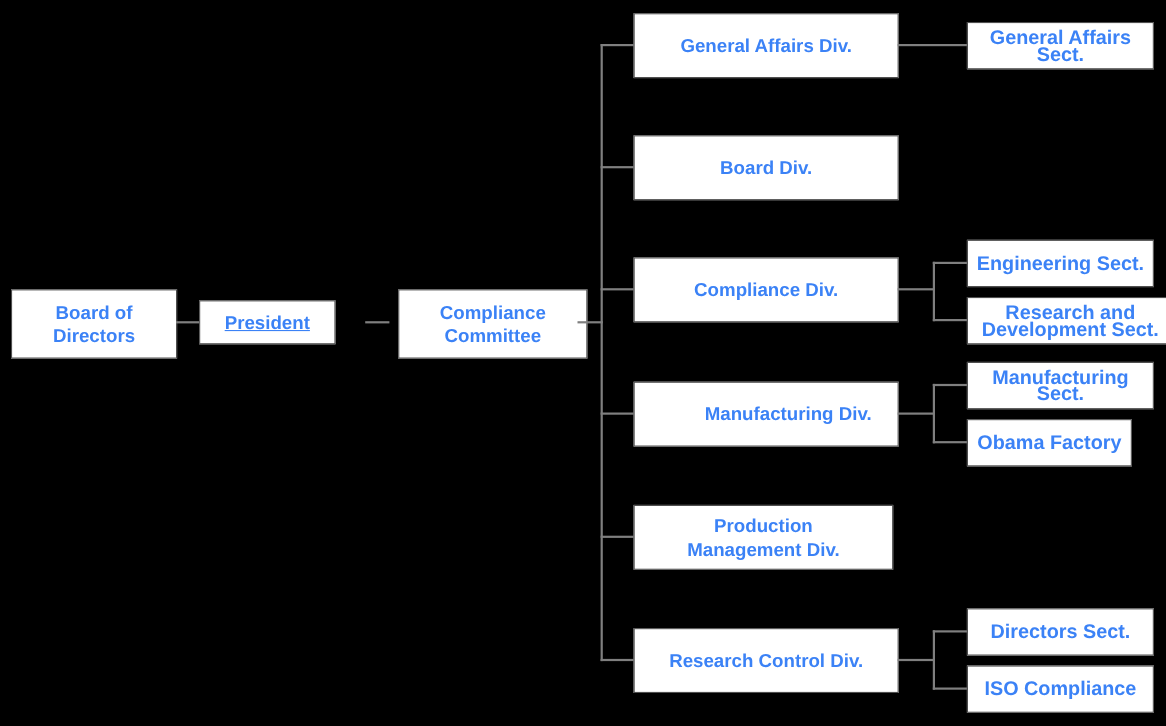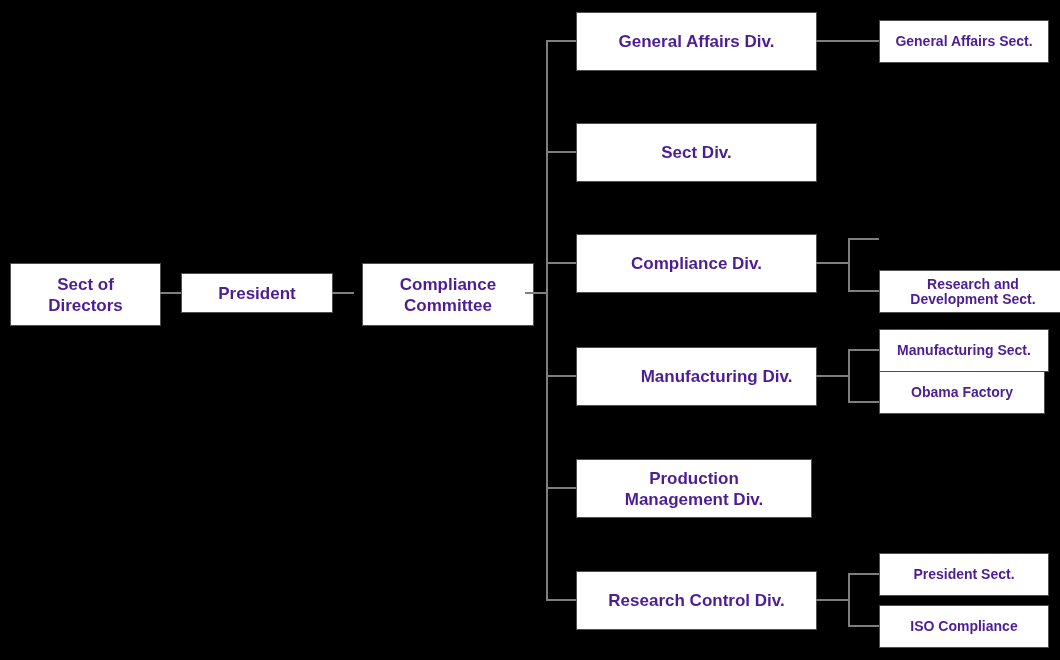--- a/index.html
+++ b/index.html
@@ -17,74 +17,75 @@
   }
   .node {
     position: absolute;
     background: #ffffff;
     border: 1px solid #4f4f4f;
     box-sizing: border-box;
     display: flex;
     align-items: center;
     justify-content: center;
     text-align: center;
-    color: #4c1d95;
+    color: #3b82f6;
     font-weight: bold;
     white-space: pre-line;
   }
   .node.big {
     font-size: 17px;
     line-height: 21px;
   }
   .node.small {
-    font-size: 14px;
+    font-size: 18px;
     line-height: 15px;
   }
   .line {
     position: absolute;
     background: #7f7f7f;
   }
 </style>
 </head>
 <body>
 
 <div id="stage">
 
-  <div class="node big" style="left:10px; top:263px; width:151px; height:63px;">Sect of
+  <div class="node big" style="left:10px; top:263px; width:151px; height:63px;">Board of
 Directors</div>
 
-  <div class="node big" style="left:181px; top:273px; width:152px; height:40px;">President</div>
+  <div class="node big" style="left:181px; top:273px; width:124px; height:40px;text-decoration:underline;">President</div>
 
   <div class="node big" style="left:362px; top:263px; width:172px; height:63px;">Compliance
 Committee</div>
 
   <div class="node big" style="left:576px; top:12px; width:241px; height:59px;">General Affairs Div.</div>
 
-  <div class="node big" style="left:576px; top:123px; width:241px; height:59px;">Sect Div.</div>
+  <div class="node big" style="left:576px; top:123px; width:241px; height:59px;">Board Div.</div>
 
   <div class="node big" style="left:576px; top:234px; width:241px; height:59px;">Compliance Div.</div>
 
   <div class="node big" style="left:576px; top:347px; width:241px; height:59px;padding-left:40px;">Manufacturing Div.</div>
 
   <div class="node big" style="left:576px; top:459px; width:236px; height:59px;">Production
 Management Div.</div>
 
   <div class="node big" style="left:576px; top:571px; width:241px; height:59px;">Research Control Div.</div>
 
   <div class="node small" style="left:879px; top:20px; width:170px; height:43px;">General Affairs Sect.</div>
 
+  <div class="node small" style="left:879px; top:218px; width:170px; height:43px;">Engineering Sect.</div>
 
   <div class="node small" style="left:879px; top:270px; width:188px; height:43px;">Research and
 Development Sect.</div>
 
   <div class="node small" style="left:879px; top:329px; width:170px; height:43px;">Manufacturing Sect.</div>
 
-  <div class="node small" style="left:879px; top:371px; width:166px; height:43px;">Obama Factory</div>
+  <div class="node small" style="left:879px; top:381px; width:150px; height:43px;">Obama Factory</div>
 
-  <div class="node small" style="left:879px; top:553px; width:170px; height:43px;">President Sect.</div>
+  <div class="node small" style="left:879px; top:553px; width:170px; height:43px;">Directors Sect.</div>
 
   <div class="node small" style="left:879px; top:605px; width:170px; height:43px;">ISO Compliance</div>
 
   <div class="line" style="left:160px; top:292px; width:21px; height:2px;"></div>
   <div class="line" style="left:332px; top:292px; width:22px; height:2px;"></div>
   <div class="line" style="left:525px; top:292px; width:23px; height:2px;"></div>
 
   <div class="line" style="left:546px; top:40px; width:2px; height:561px;"></div>
 
   <div class="line" style="left:546px; top:40px; width:30px; height:2px;"></div>

